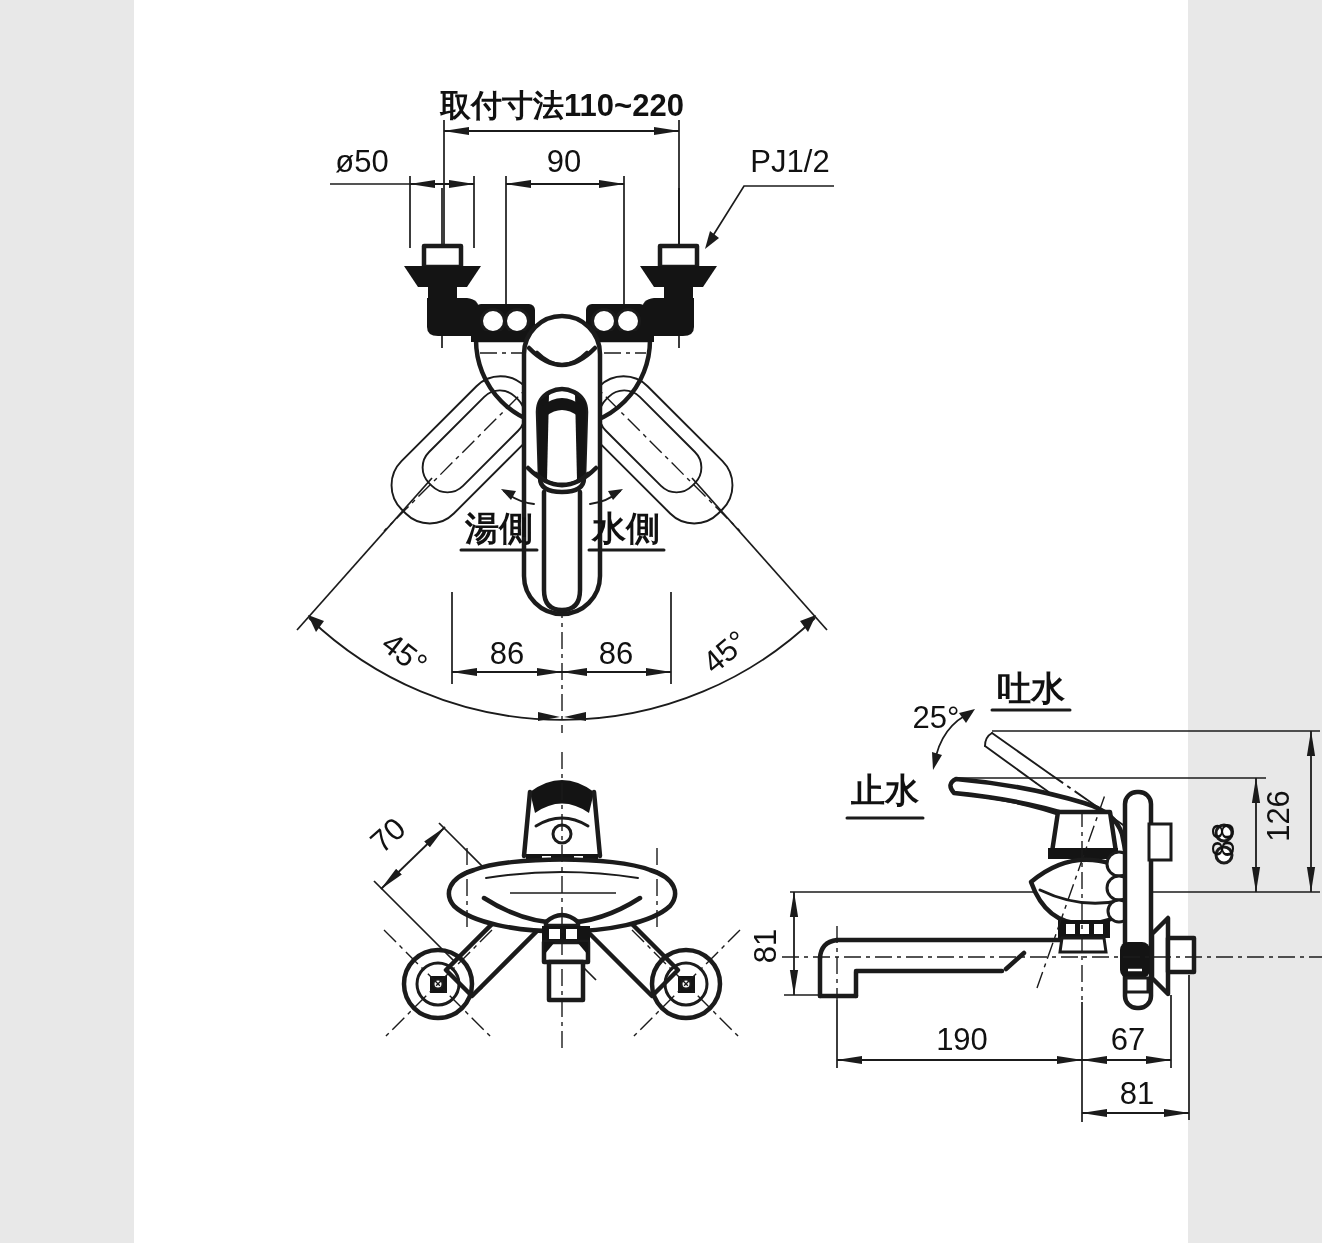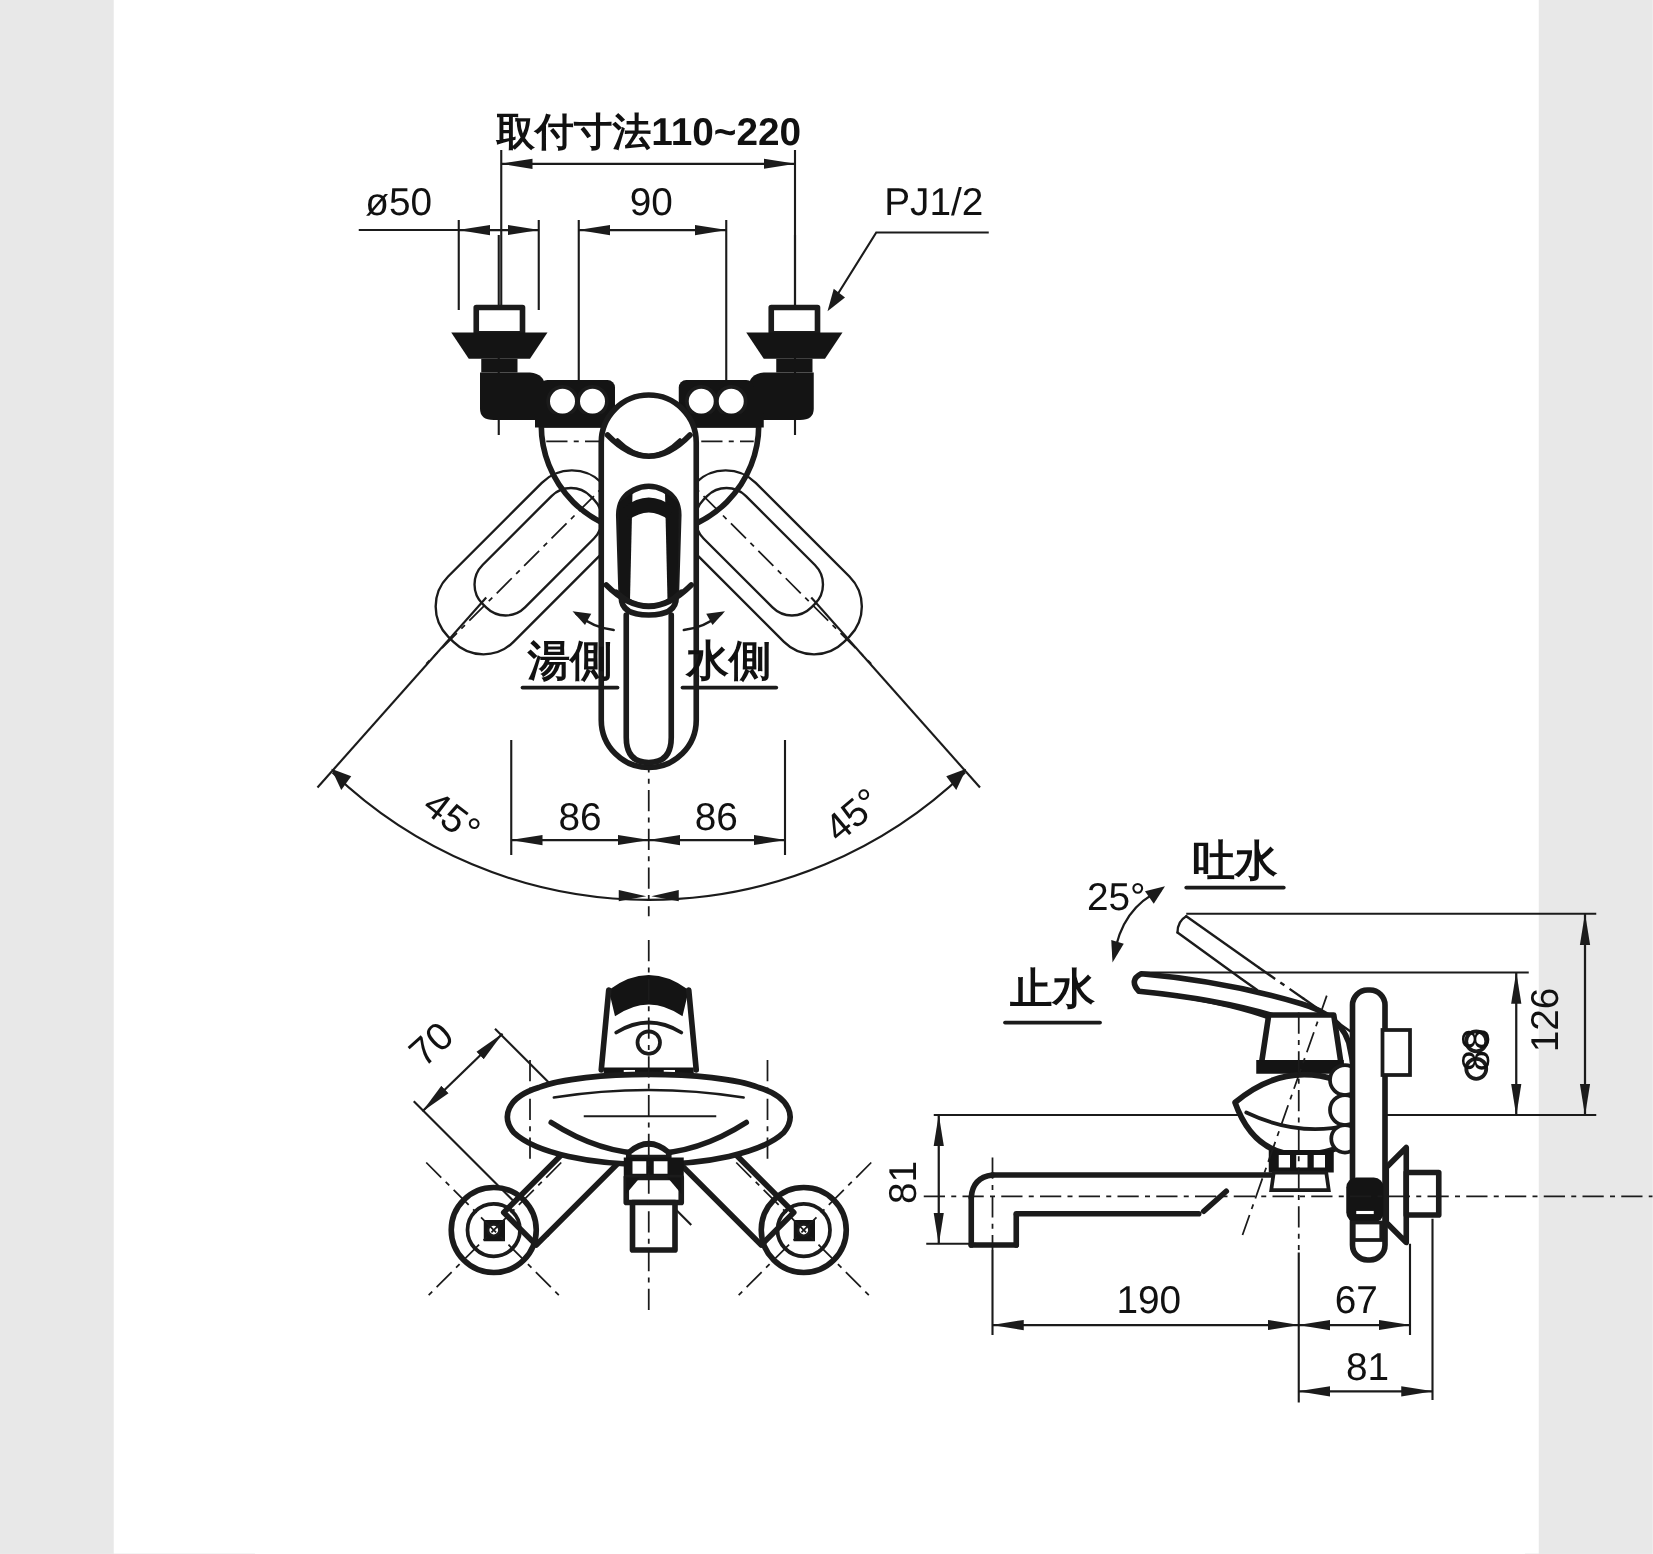--- a/index.html
+++ b/index.html
@@ -1,16 +1,16 @@
 <!DOCTYPE html>
 <html><head>
 <meta charset="utf-8">
 <style>
   html,body{margin:0;padding:0;background:#e8e8e8;}
-  #stage{width:1140px;height:1243px;background:#ffffff;position:relative;margin:0 auto;
+  #stage{width:1054px;height:1243px;background:#ffffff;position:relative;margin:0 auto;
          font-family:"Liberation Sans", sans-serif;}
   svg{display:block;}
   
   .ol{stroke:#1b1b1b;stroke-width:4.5;fill:none;stroke-linecap:round;stroke-linejoin:round;}
   .olw{stroke:#1b1b1b;stroke-width:4.5;fill:#ffffff;stroke-linecap:round;stroke-linejoin:round;}
   .ml{stroke:#1b1b1b;stroke-width:3;fill:none;stroke-linecap:round;stroke-linejoin:round;}
   .mlw{stroke:#1b1b1b;stroke-width:3;fill:#ffffff;}
   .tl{stroke:#1b1b1b;stroke-width:1.7;fill:none;}
   .gh{stroke:#1b1b1b;stroke-width:1.9;fill:none;stroke-linecap:round;}
   .ghd{stroke:#1b1b1b;stroke-width:1.9;fill:none;stroke-dasharray:16 5 4 5;}

